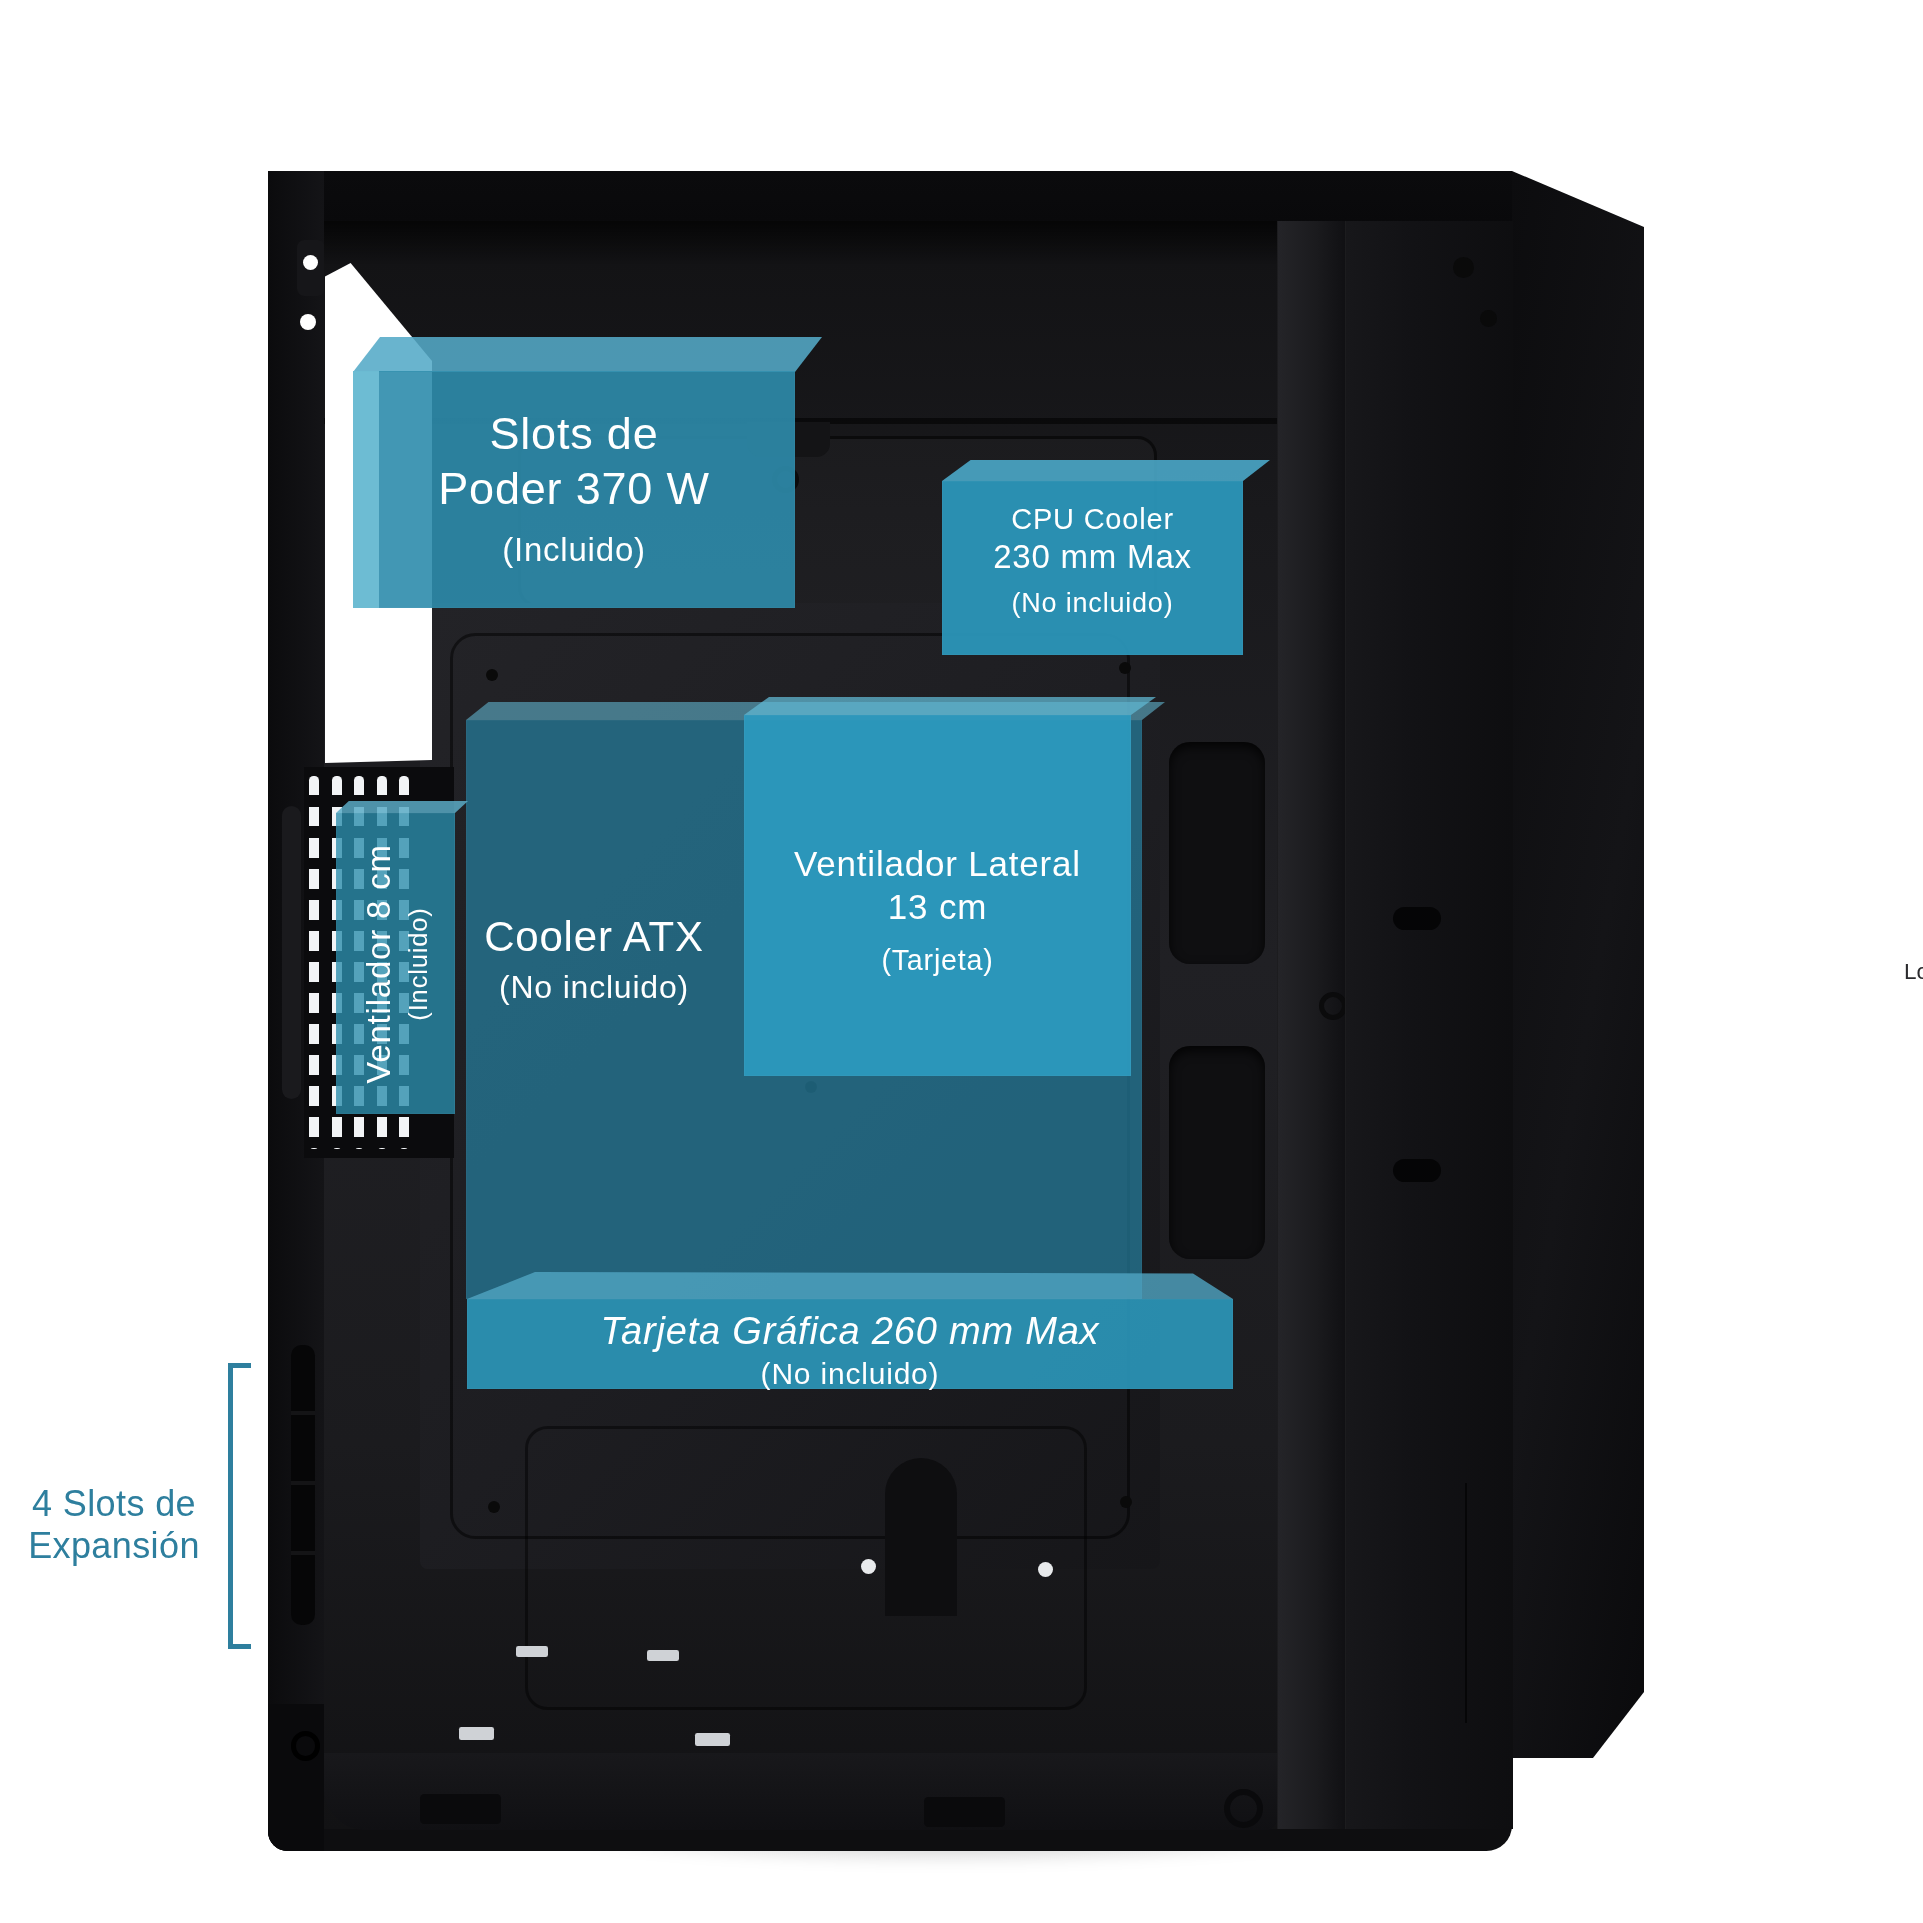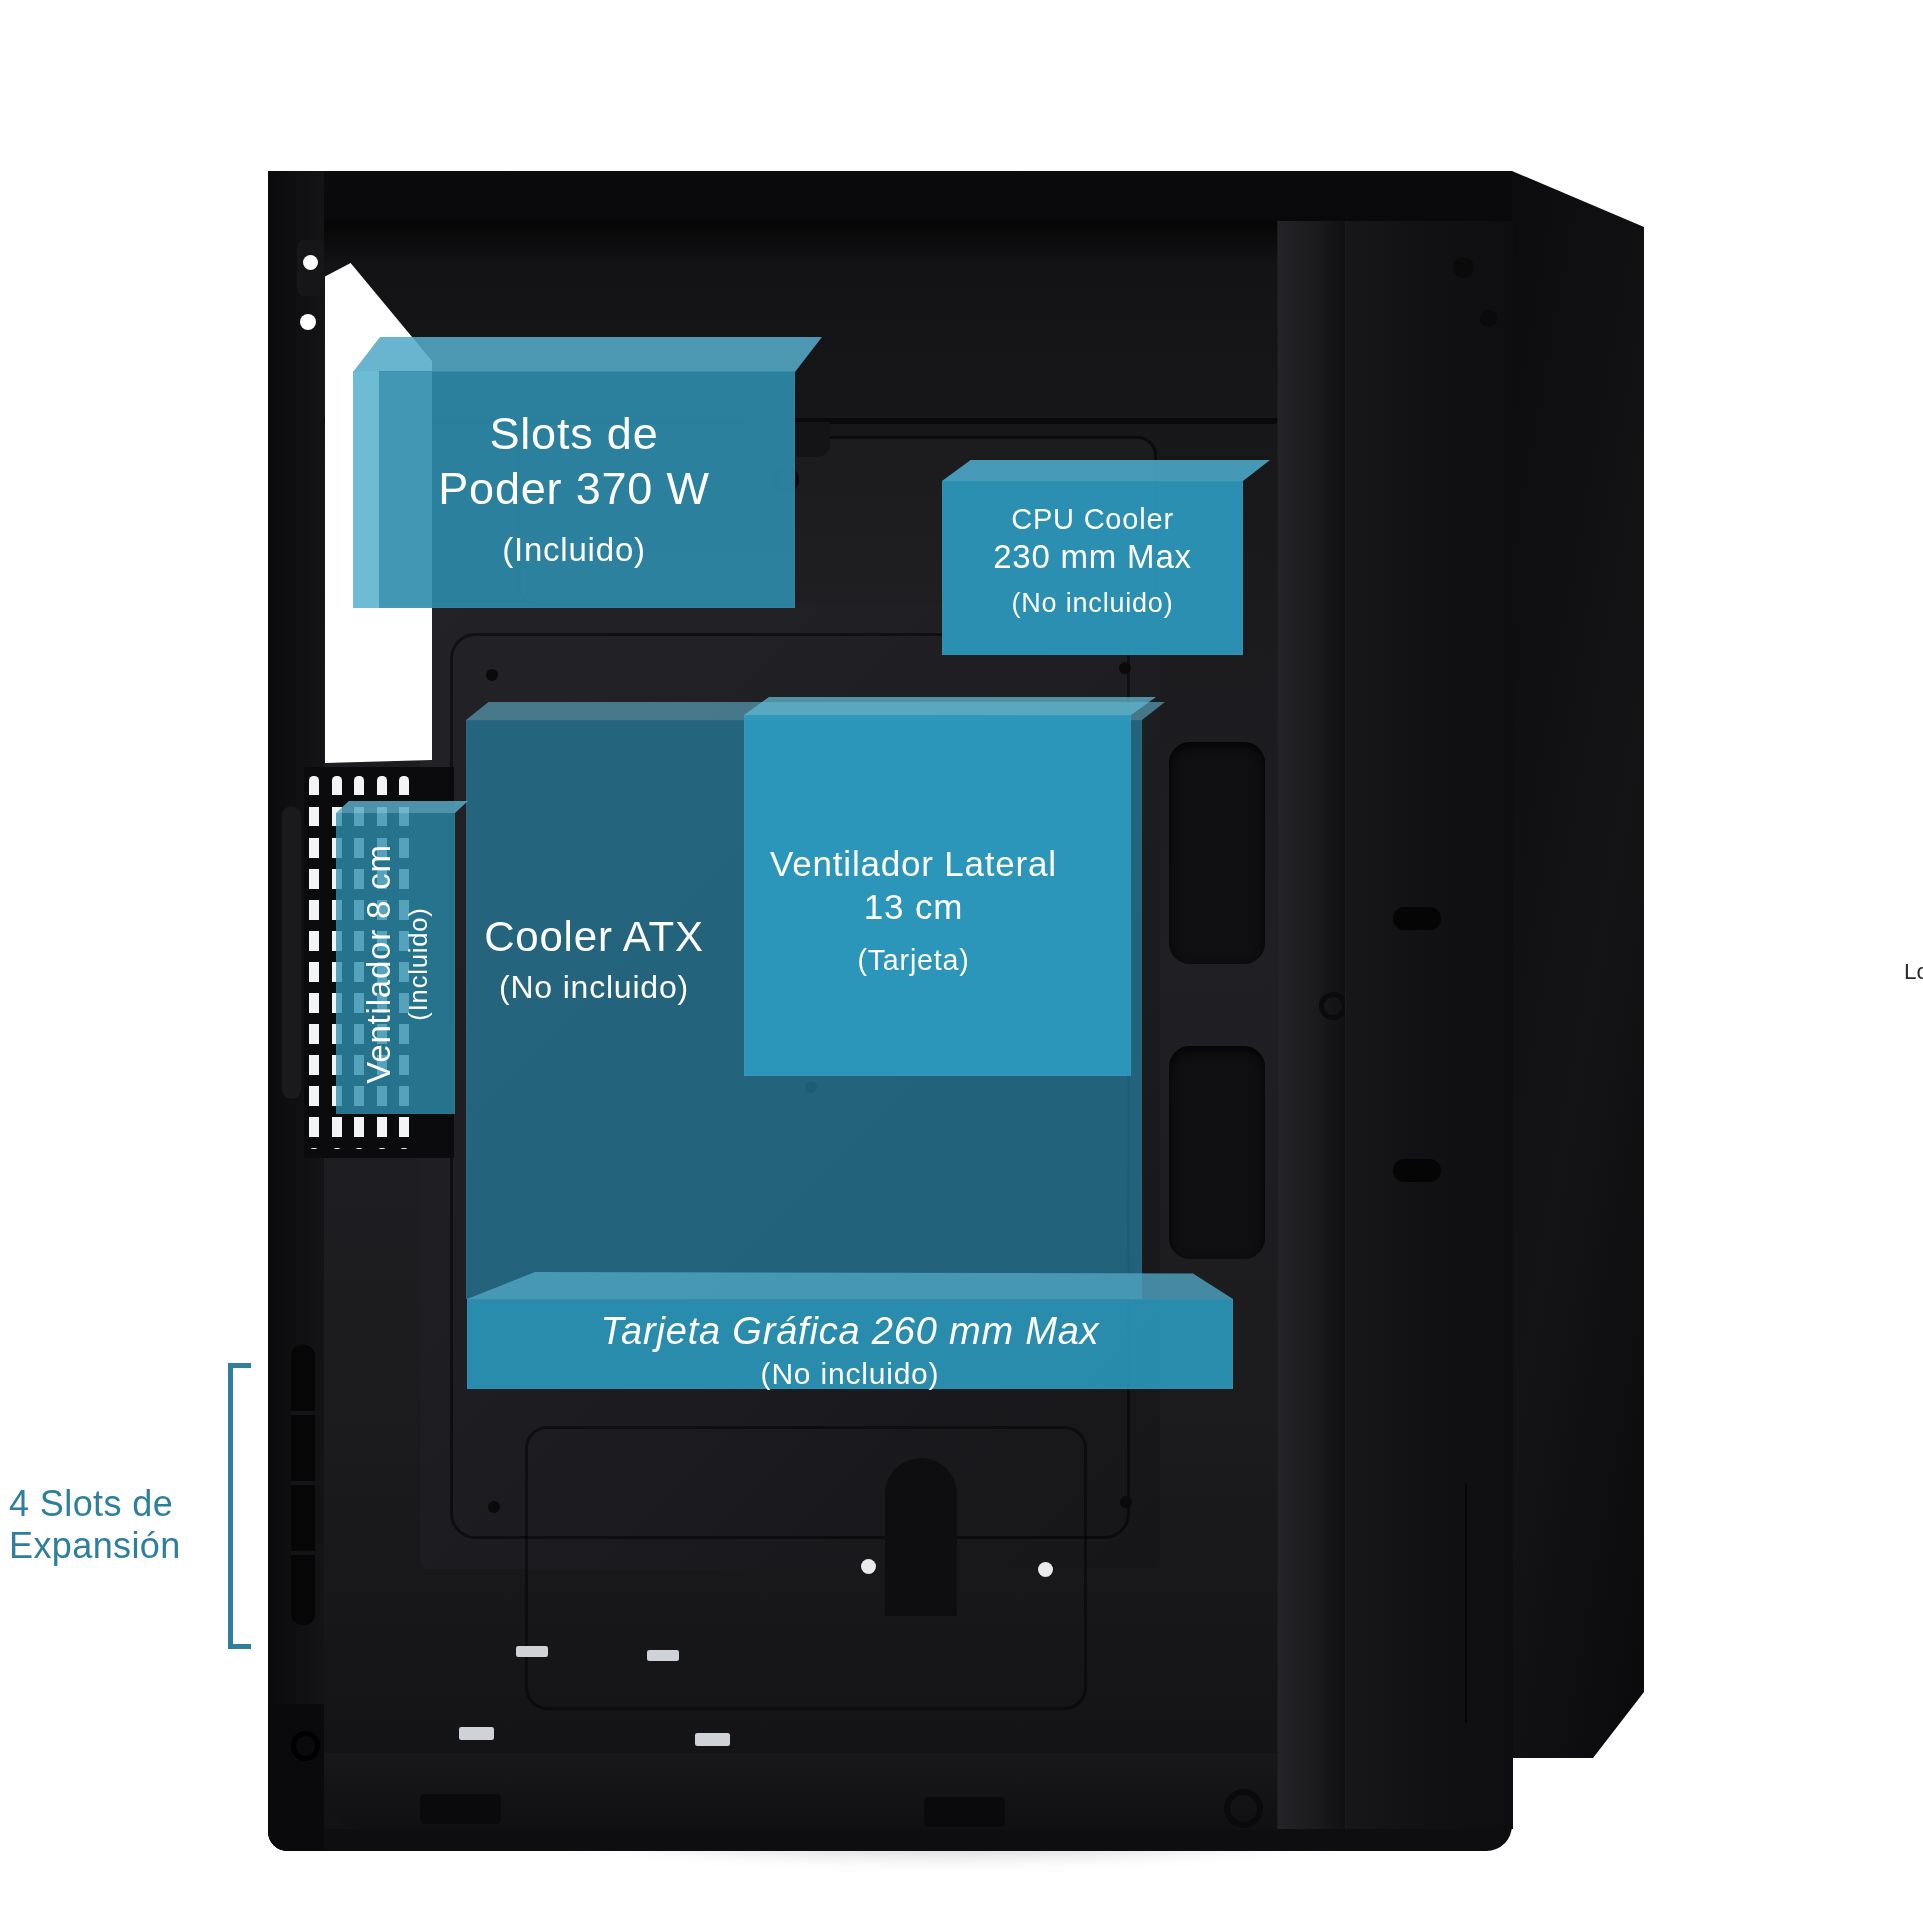--- a/index.html
+++ b/index.html
@@ -72,21 +72,21 @@
     border-radius:4.5px;
   }
   
   .teal-front{box-shadow:0 0 0 0.8px rgba(255,255,255,0.04) inset;}
   .label{
     display:flex;flex-direction:column;align-items:center;justify-content:flex-start;
     color:#ffffff;text-align:center;letter-spacing:0.8px;line-height:1.22;
   }
   .lbl-big{font-weight:400;}
   .lbl-note{font-weight:400;}
-  .expansion-text{color:#2e7f9e;text-align:left;font-size:36px;line-height:42px;letter-spacing:0.4px;}
+  .expansion-text{color:#2e7f9e;text-align:center;font-size:36px;line-height:42px;letter-spacing:0.4px;}
   .bracket-part{background:#2e7f9e;}
   .watermark{color:#2b2b2e;font-size:22.5px;}
 </style>
 </head>
 <body>
 
 <div class="canvas">
 
   <div class="abs floor-shadow"></div>
 
@@ -197,21 +197,21 @@
        clip-path:polygon(0 18px,676px 18px,699px 0,22.5px 0);"></div>
   <div class="abs teal-front" style="left:466px;top:720px;width:676px;height:579px;background:rgba(38,126,158,0.72);"></div>
   <div class="abs label" style="left:421px;top:911px;width:346px;height:128px;">
     <div class="lbl-big" style="font-size:42px;">Cooler ATX</div>
     <div class="lbl-note" style="font-size:32px;margin-top:6px;">(No incluido)</div>
   </div>
 
   <div class="abs" style="left:744px;top:697px;width:412px;height:18px;background:rgba(96,183,210,0.75);
        clip-path:polygon(0 18px,387px 18px,412px 0,25px 0);"></div>
   <div class="abs teal-front" style="left:744px;top:715px;width:387px;height:361px;background:rgba(44,154,190,0.93);"></div>
-  <div class="abs label" style="left:720px;top:843px;width:387px;height:165px;">
+  <div class="abs label" style="left:744px;top:843px;width:387px;height:165px;">
     <div class="lbl-big" style="font-size:35px;">Ventilador Lateral</div>
     <div class="lbl-big" style="font-size:35px;">13 cm</div>
     <div class="lbl-note" style="font-size:28.6px;margin-top:15px;">(Tarjeta)</div>
   </div>
 
   <div class="abs" style="left:467px;top:1272px;width:766px;height:27px;background:rgba(80,165,195,0.8);
        clip-path:polygon(0 27px,766px 27px,726px 1.5px,68px 0);"></div>
   <div class="abs teal-front" style="left:467px;top:1299px;width:766px;height:90px;background:rgba(43,150,185,0.92);"></div>
   <div class="abs label" style="left:467px;top:1308px;width:766px;height:78px;">
     <div class="lbl-big" style="font-size:38px;font-style:italic;">Tarjeta Gráfica 260 mm Max</div>

